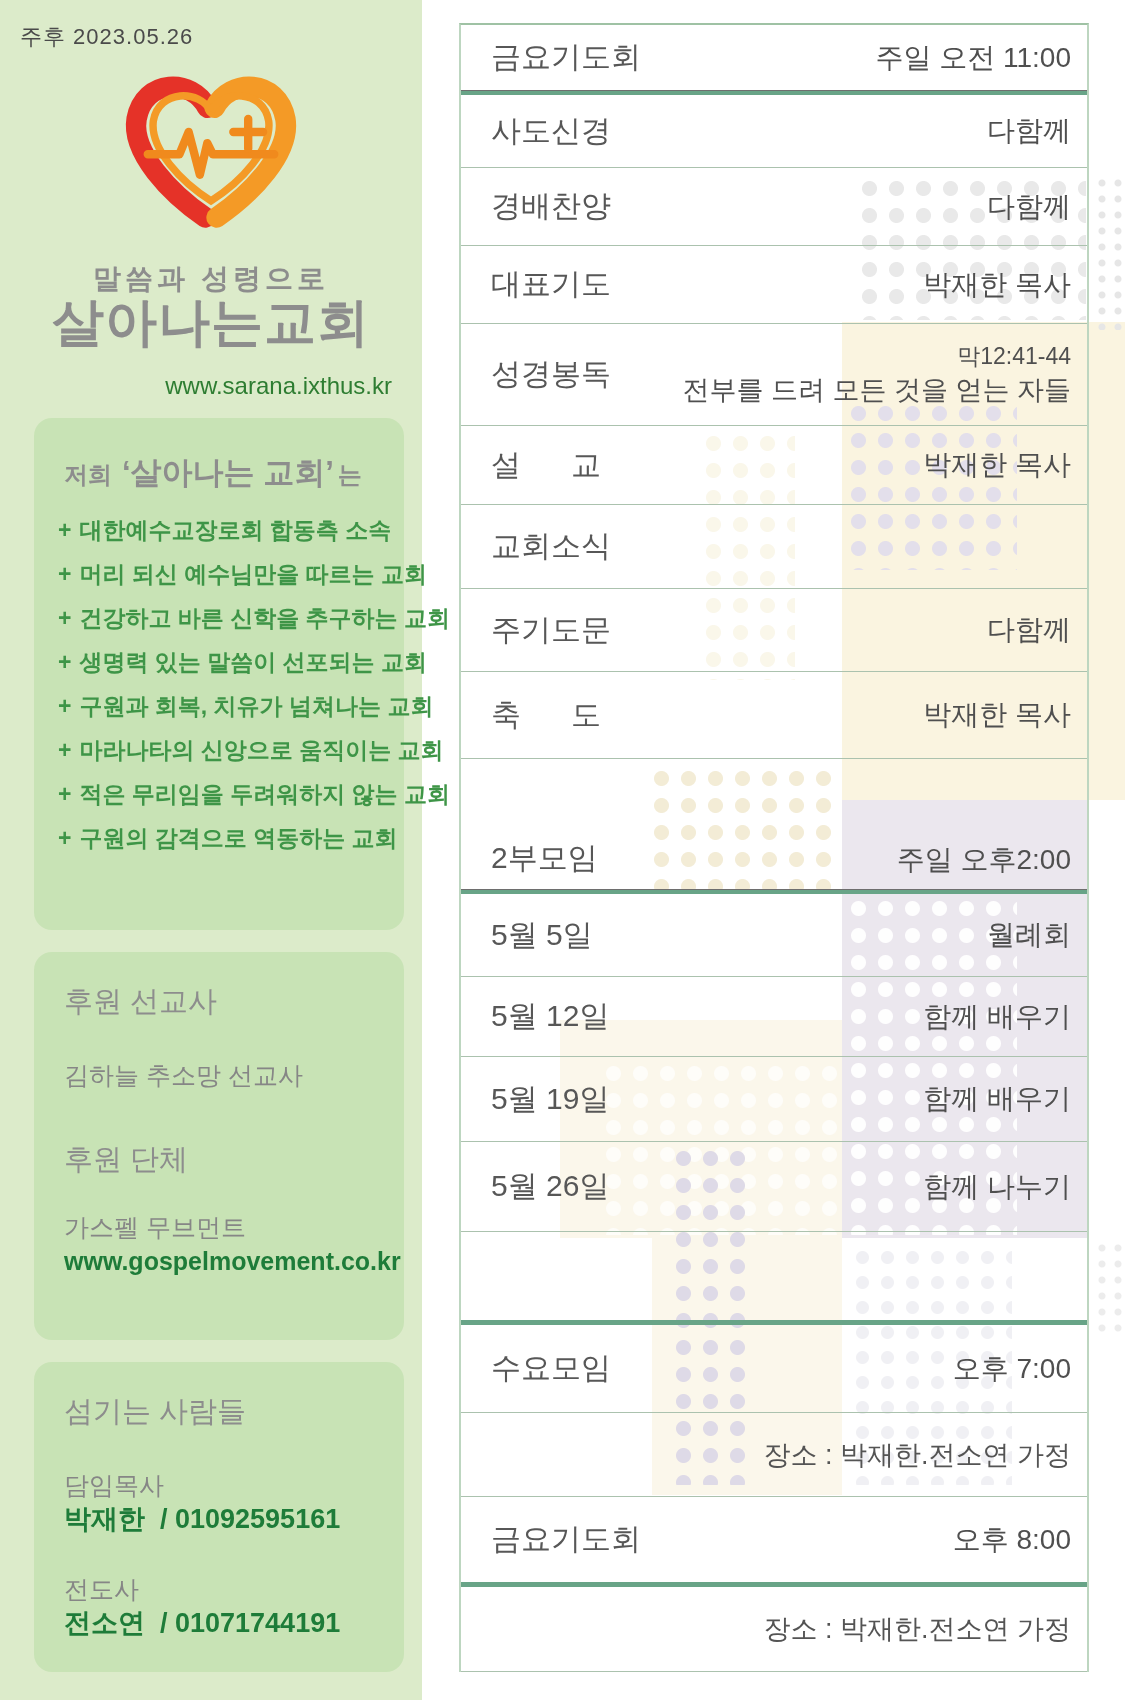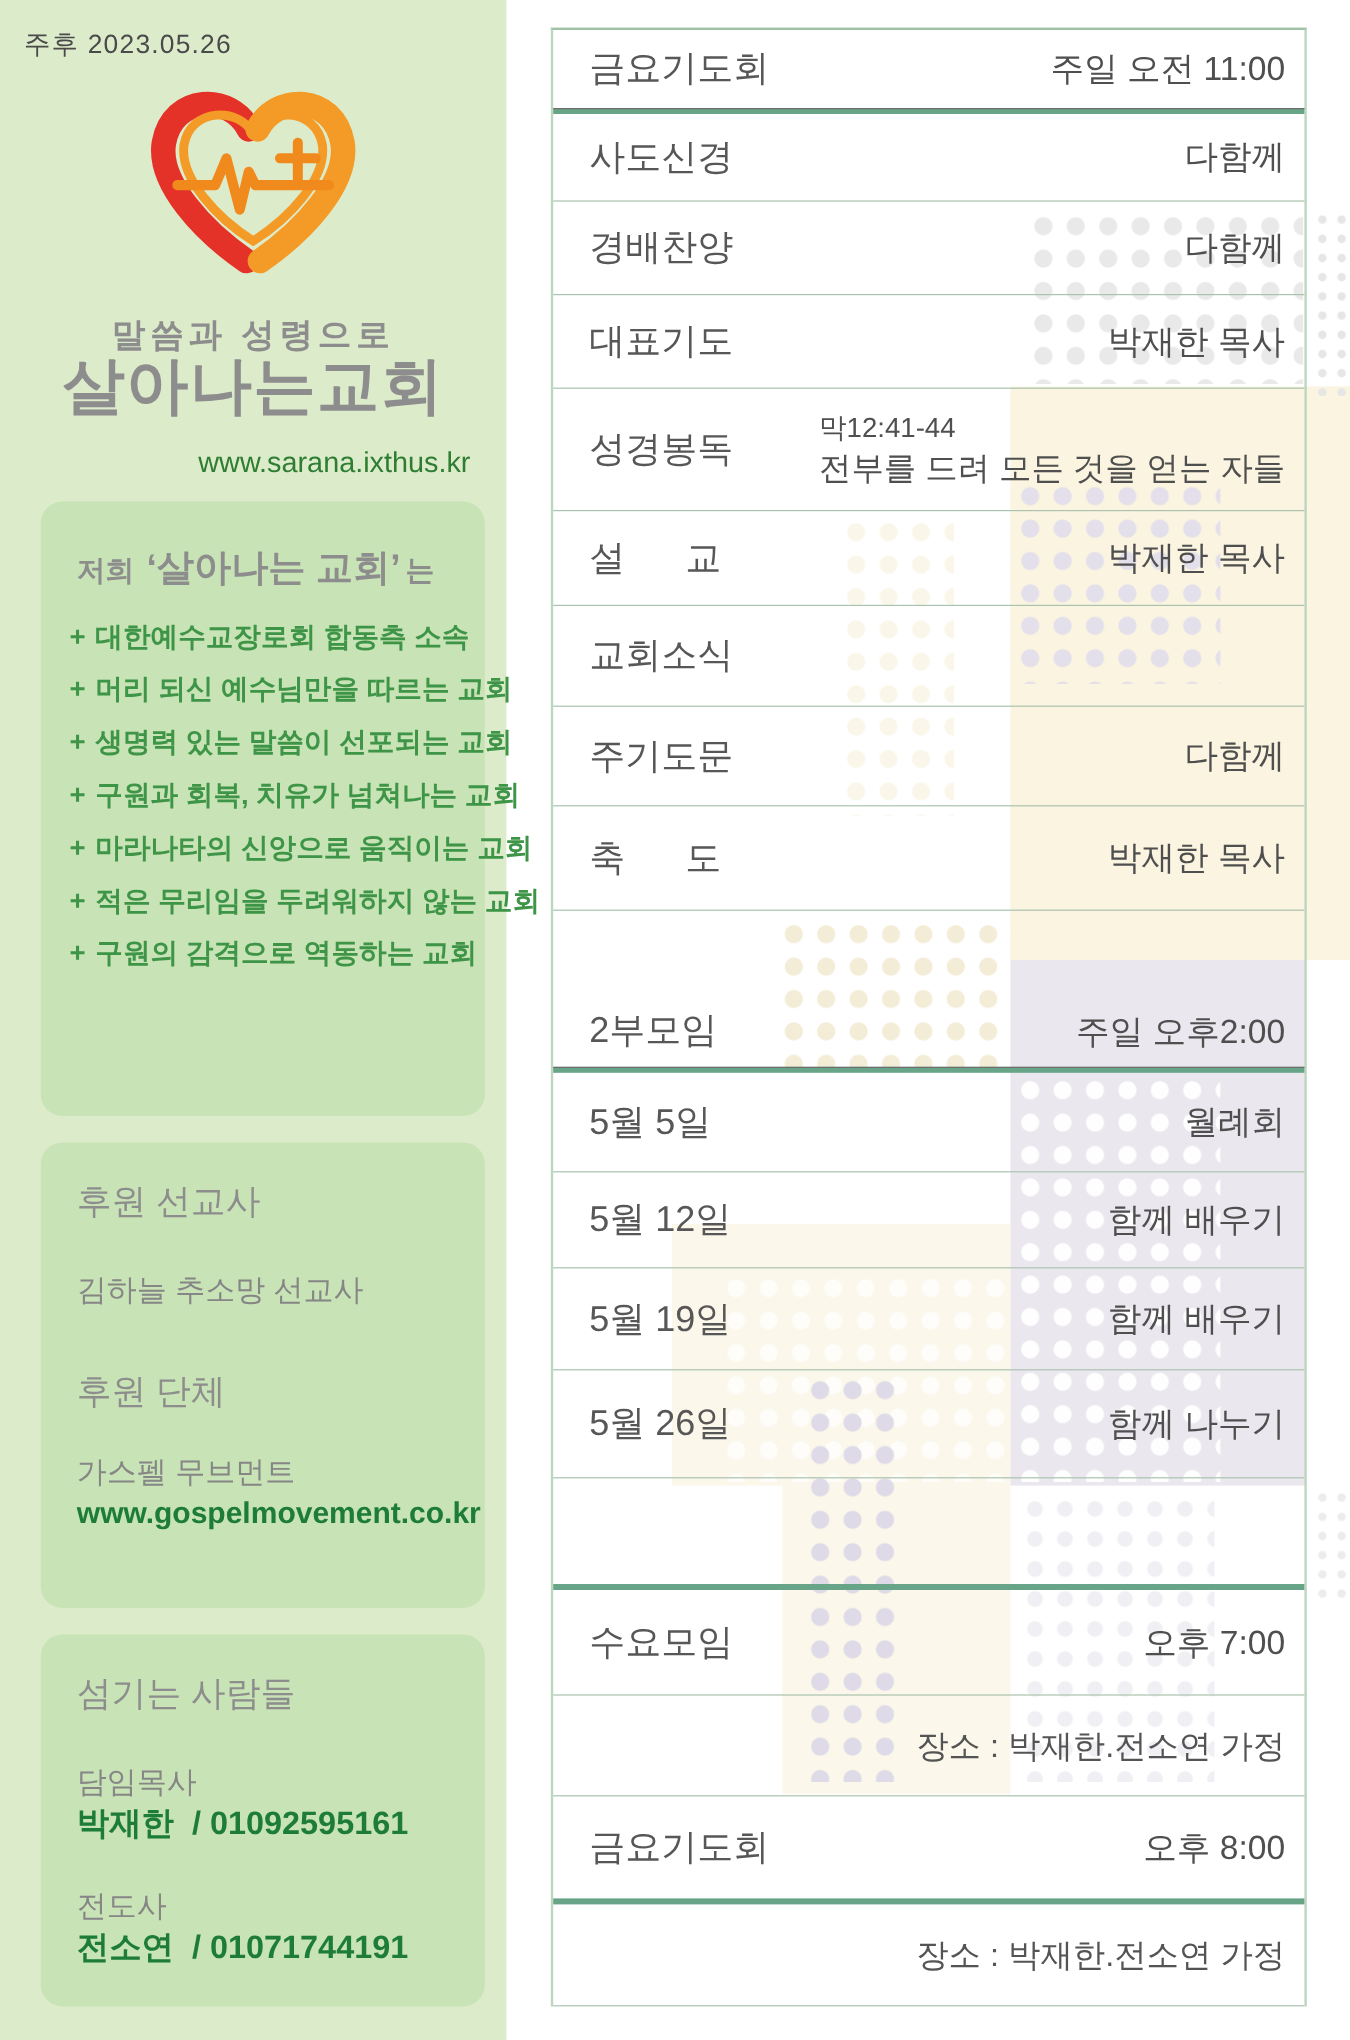--- a/index.html
+++ b/index.html
@@ -42,21 +42,21 @@
 
   
   .table{position:absolute;left:459px;top:23px;width:630px;z-index:2;
          border-left:2px solid #bdd6c0;border-right:2px solid #bdd6c0;border-top:2px solid #9fc2a4;
          box-sizing:border-box;}
   .t-row{display:flex;justify-content:space-between;align-items:center;
          padding:0 16px 0 30px;box-sizing:border-box;border-bottom:1px solid #abc2ae;}
   .t-row.noline{border-bottom:none;}
   .t-label{font-size:30px;color:#575757;white-space:pre;}
   .t-value{font-size:28px;color:#4f4f4f;text-align:left;white-space:pre;}
-  .t-value-stack{display:flex;flex-direction:column;align-items:flex-start;line-height:1.35;margin-left:24px;}
+  .t-value-stack{display:flex;flex-direction:column;align-items:flex-end;line-height:1.35;margin-left:24px;}
   .t-value-small{font-size:23px;color:#4f4f4f;}
   .t-value-sub{font-size:27px;color:#4f4f4f;}
   .thick{height:5px;background:#68a487;border-top:1px solid #6e6e6e;box-sizing:border-box;}
   .thick.plain{border-top:none;}
   .t-section-end{align-items:flex-end;padding-bottom:10px;border-bottom:none;gap:24px;}
   .t-loc{justify-content:flex-end;}
   .t-loc .t-value{font-size:27px;color:#545454;}
 </style>
 </head>
 <body>
@@ -98,20 +98,21 @@
     <div class="church-name">살아나는교회</div>
     <div class="site">www.sarana.ixthus.kr</div>
 
     <div class="gbox box-about">
       <div class="about-head">
         <span class="pre">저희</span><span class="name">‘살아나는 교회’</span><span class="suf">는</span>
       </div>
       <ul class="about-list">
         <li><span class="plus">+</span><span>대한예수교장로회 합동측 소속</span></li>
         <li><span class="plus">+</span><span>머리 되신 예수님만을 따르는 교회</span></li>
+        <li><span class="plus">+</span><span>건강하고 바른 신학을 추구하는 교회</span></li>
         <li><span class="plus">+</span><span>생명력 있는 말씀이 선포되는 교회</span></li>
         <li><span class="plus">+</span><span>구원과 회복, 치유가 넘쳐나는 교회</span></li>
         <li><span class="plus">+</span><span>마라나타의 신앙으로 움직이는 교회</span></li>
         <li><span class="plus">+</span><span>적은 무리임을 두려워하지 않는 교회</span></li>
         <li><span class="plus">+</span><span>구원의 감격으로 역동하는 교회</span></li>
       </ul>
     </div>
 
     <div class="gbox box-support">
       <div class="g-head">후원 선교사</div>

